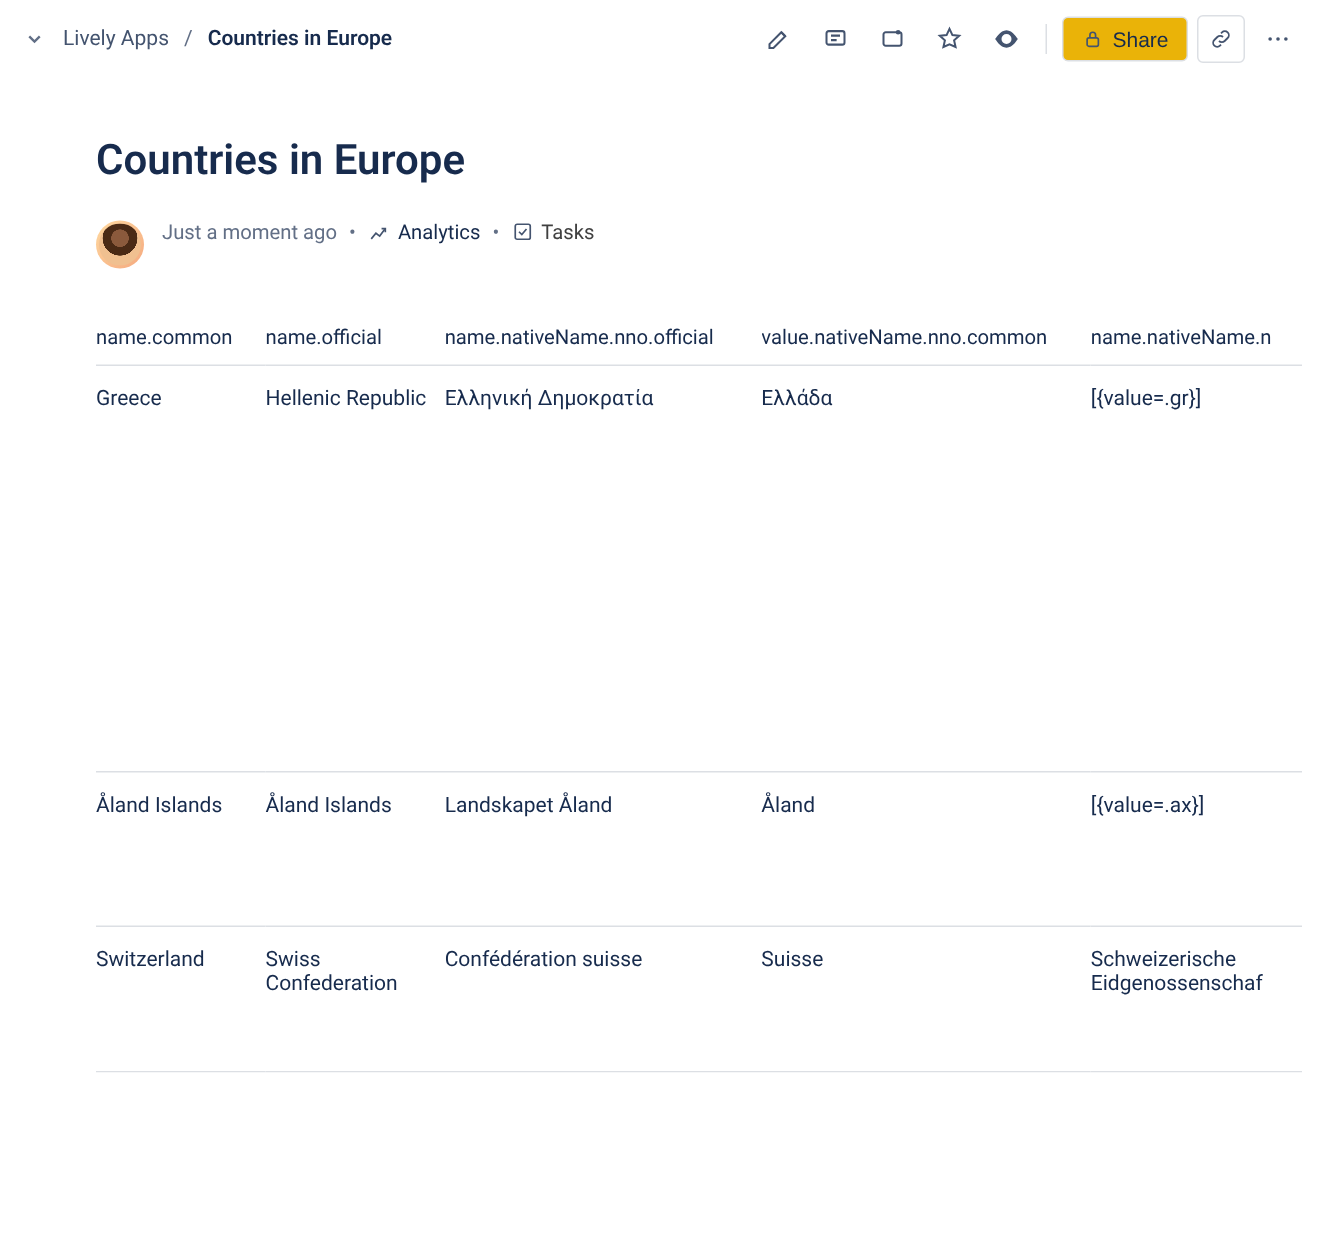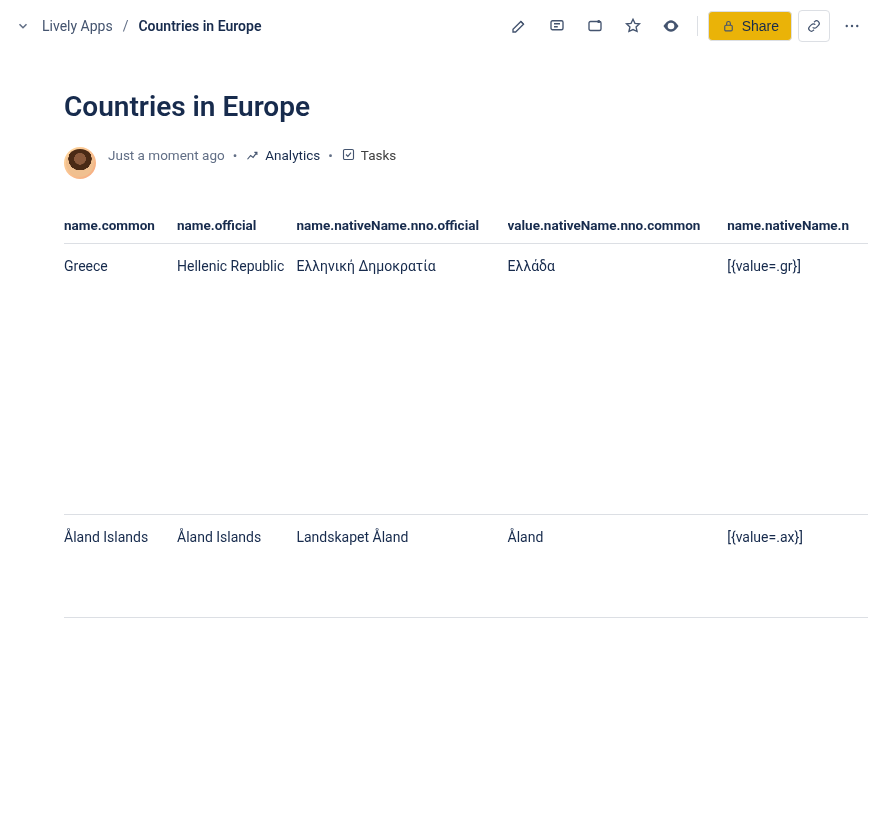--- a/index.html
+++ b/index.html
@@ -23,21 +23,21 @@
 .meta-text { display: flex; flex-direction: column; gap: 4px; font-size: 13.5px; color: #44546F; }
 .meta-line1 { display: flex; align-items: center; gap: 8px; }
 .owner-name { text-decoration: underline; color: #172B4D; cursor: pointer; }
 .dots { color: #626F86; letter-spacing: 1px; cursor: pointer; font-weight: bold; }
 .meta-line2 { display: flex; align-items: center; gap: 8px; color: #626F86; }
 .meta-sep { color: #626F86; }
 .analytics { display: flex; align-items: center; gap: 5px; color: #172B4D; cursor: pointer; }
 .tasks { display: flex; align-items: flex-start; gap: 5px; color: #404040; cursor: pointer; }
 .table-wrap { overflow-x: auto; }
 table { border-collapse: collapse; width: 100%; table-layout: fixed; }
-th { text-align: left; padding: 10px 12px 10px 0; font-size: 13.5px; font-weight: 700; color: #172B4D; border-bottom: 1px solid #DCDFE4; white-space: nowrap; overflow: hidden; }
+th { text-align: left; padding: 10px 12px 10px 0; font-size: 13.5px; font-weight: 400; color: #172B4D; border-bottom: 1px solid #DCDFE4; white-space: nowrap; overflow: hidden; }
 td { text-align: left; padding: 14px 12px 14px 0; font-size: 14px; color: #172B4D; border-bottom: 1px solid #DCDFE4; vertical-align: top; word-wrap: break-word; }
 th:nth-child(1), td:nth-child(1) { width: 106px; }
 th:nth-child(2), td:nth-child(2) { width: 112px; }
 th:nth-child(3), td:nth-child(3) { width: 198px; }
 th:nth-child(4), td:nth-child(4) { width: 206px; }
 th:nth-child(5), td:nth-child(5) { width: 132px; }
 tbody tr:nth-child(1) td { padding-bottom: 240px; }
 tbody tr:nth-child(2) td { padding-bottom: 72px; }
 tbody tr:nth-child(3) td { padding-bottom: 50px; }
 svg { display: block; }
@@ -159,16 +159,23 @@
             <td>Ελλάδα</td>
             <td>[{value=.gr}]</td>
           </tr>
           <tr>
             <td>Åland Islands</td>
             <td>Åland Islands</td>
             <td>Landskapet Åland</td>
             <td>Åland</td>
             <td>[{value=.ax}]</td>
           </tr>
+          <tr>
+            <td>Switzerland</td>
+            <td>Swiss Confederation</td>
+            <td>Confédération suisse</td>
+            <td>Suisse</td>
+            <td>Schweizerische Eidgenossenschaf</td>
+          </tr>
         </tbody>
     </table>
   </div>
 </div>
 
 </body></html>

